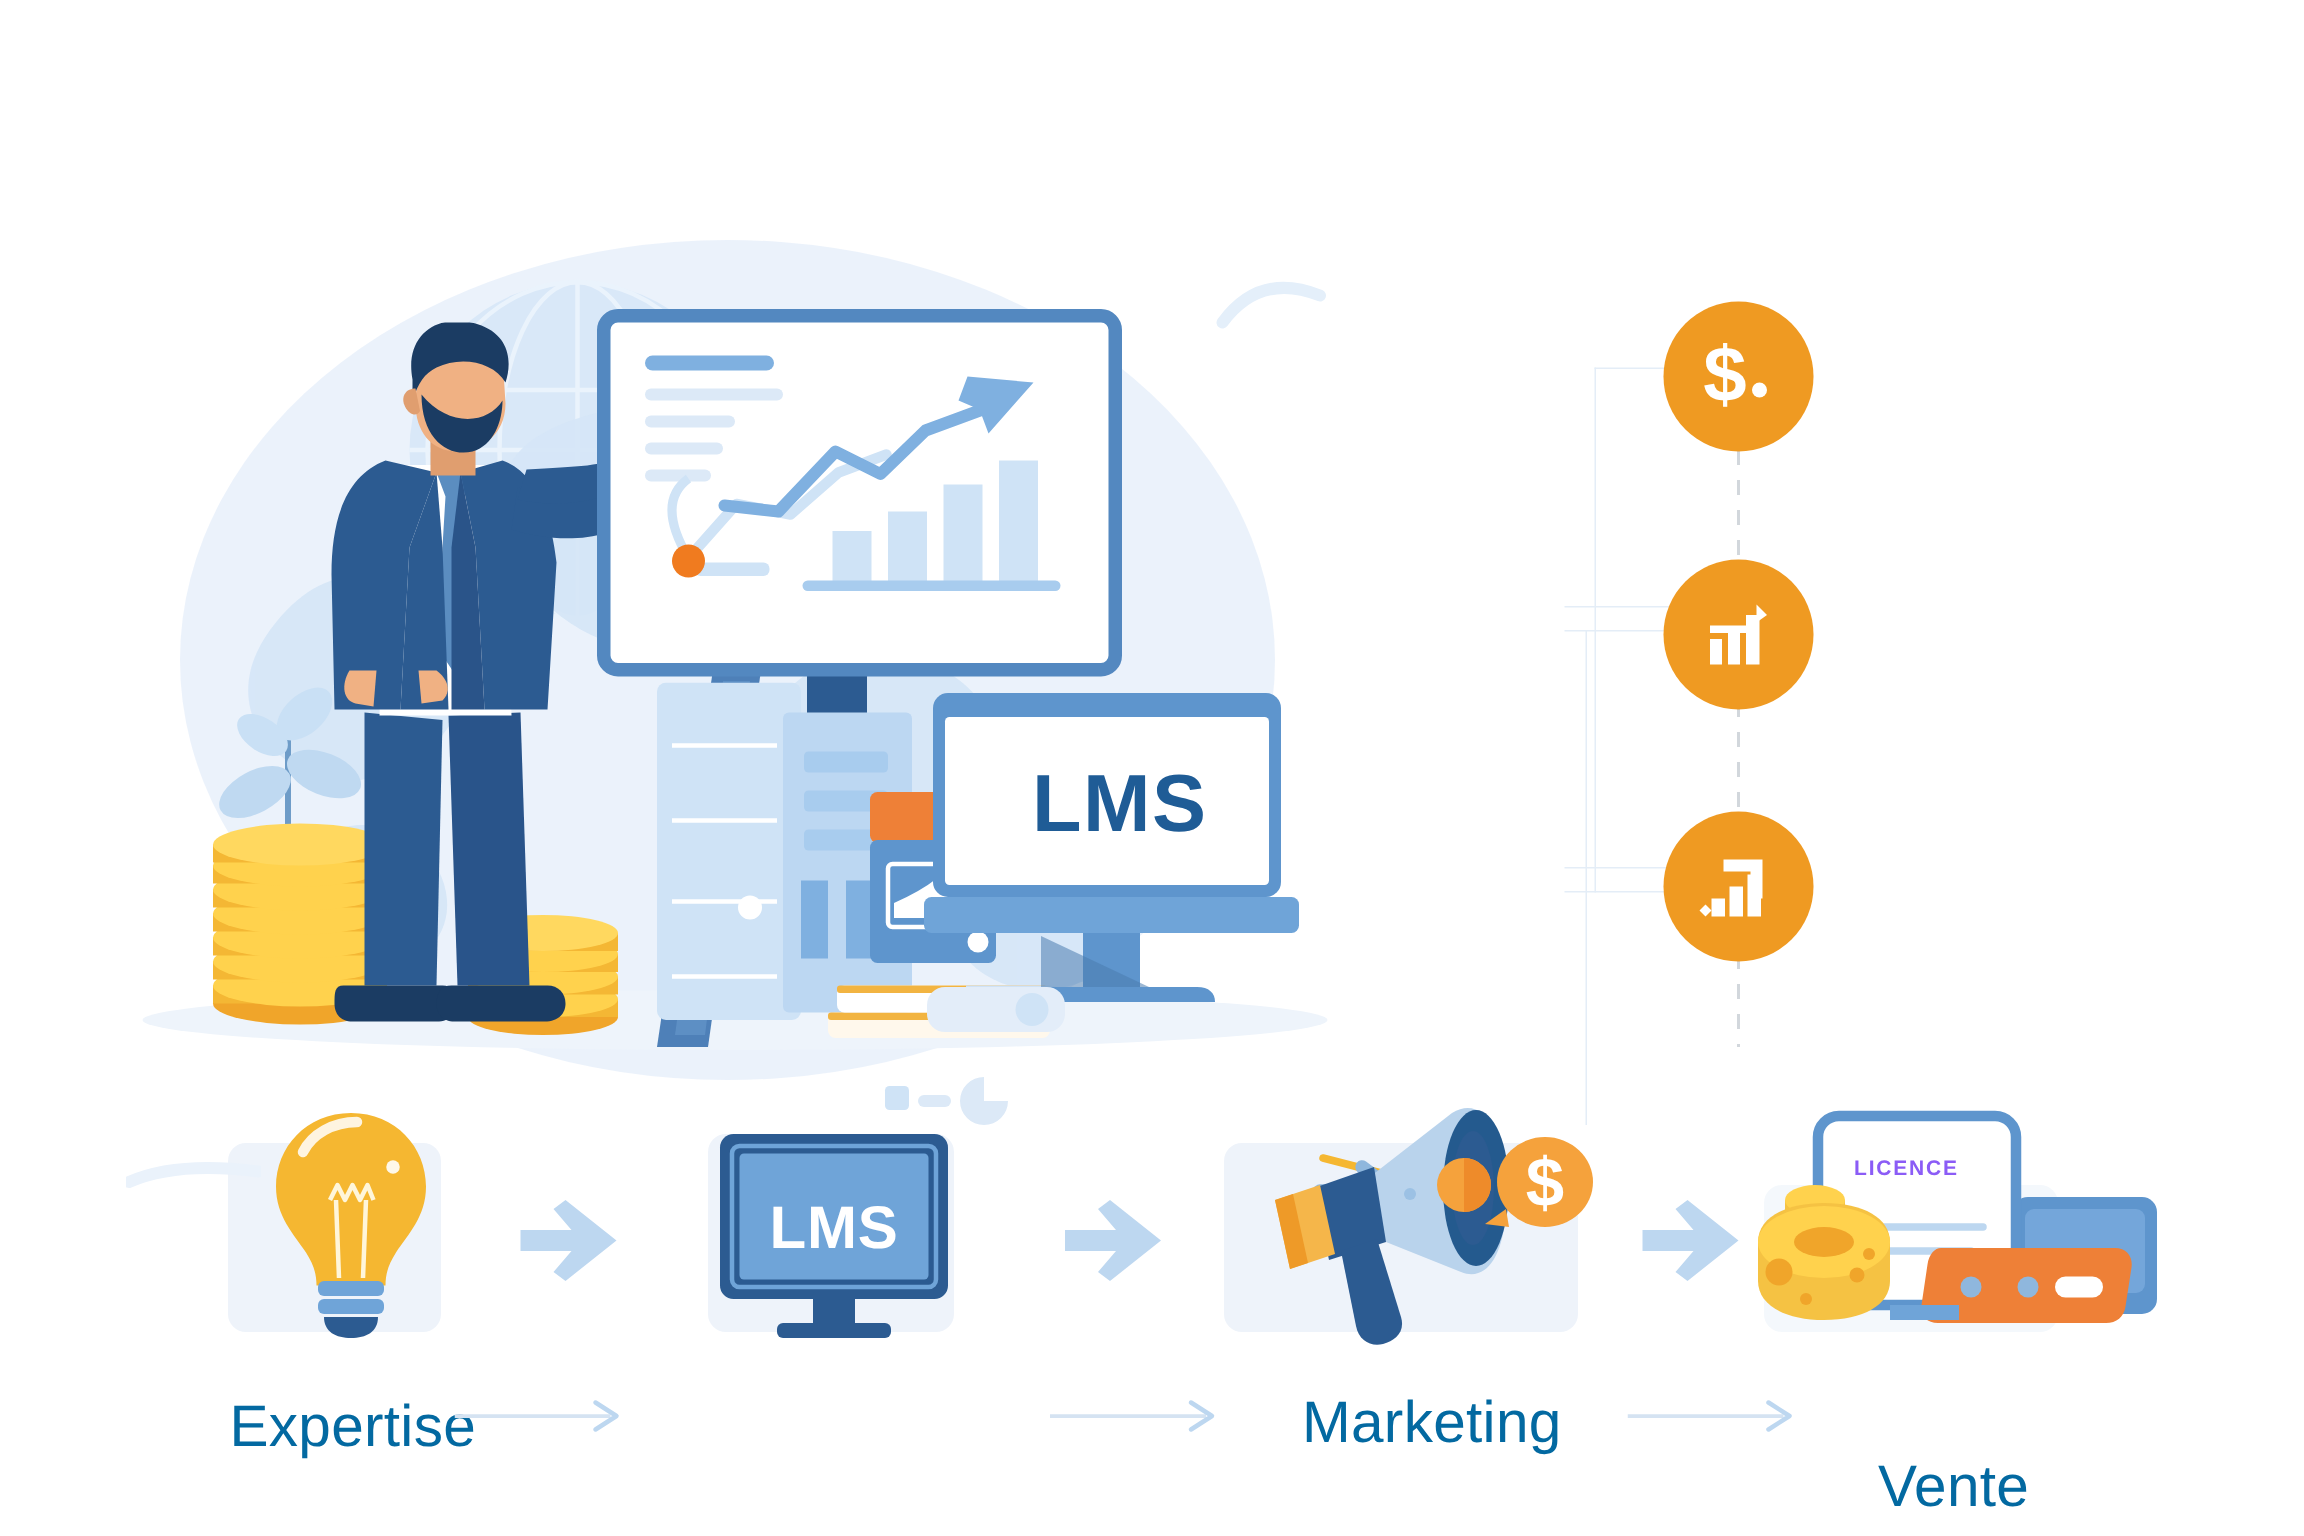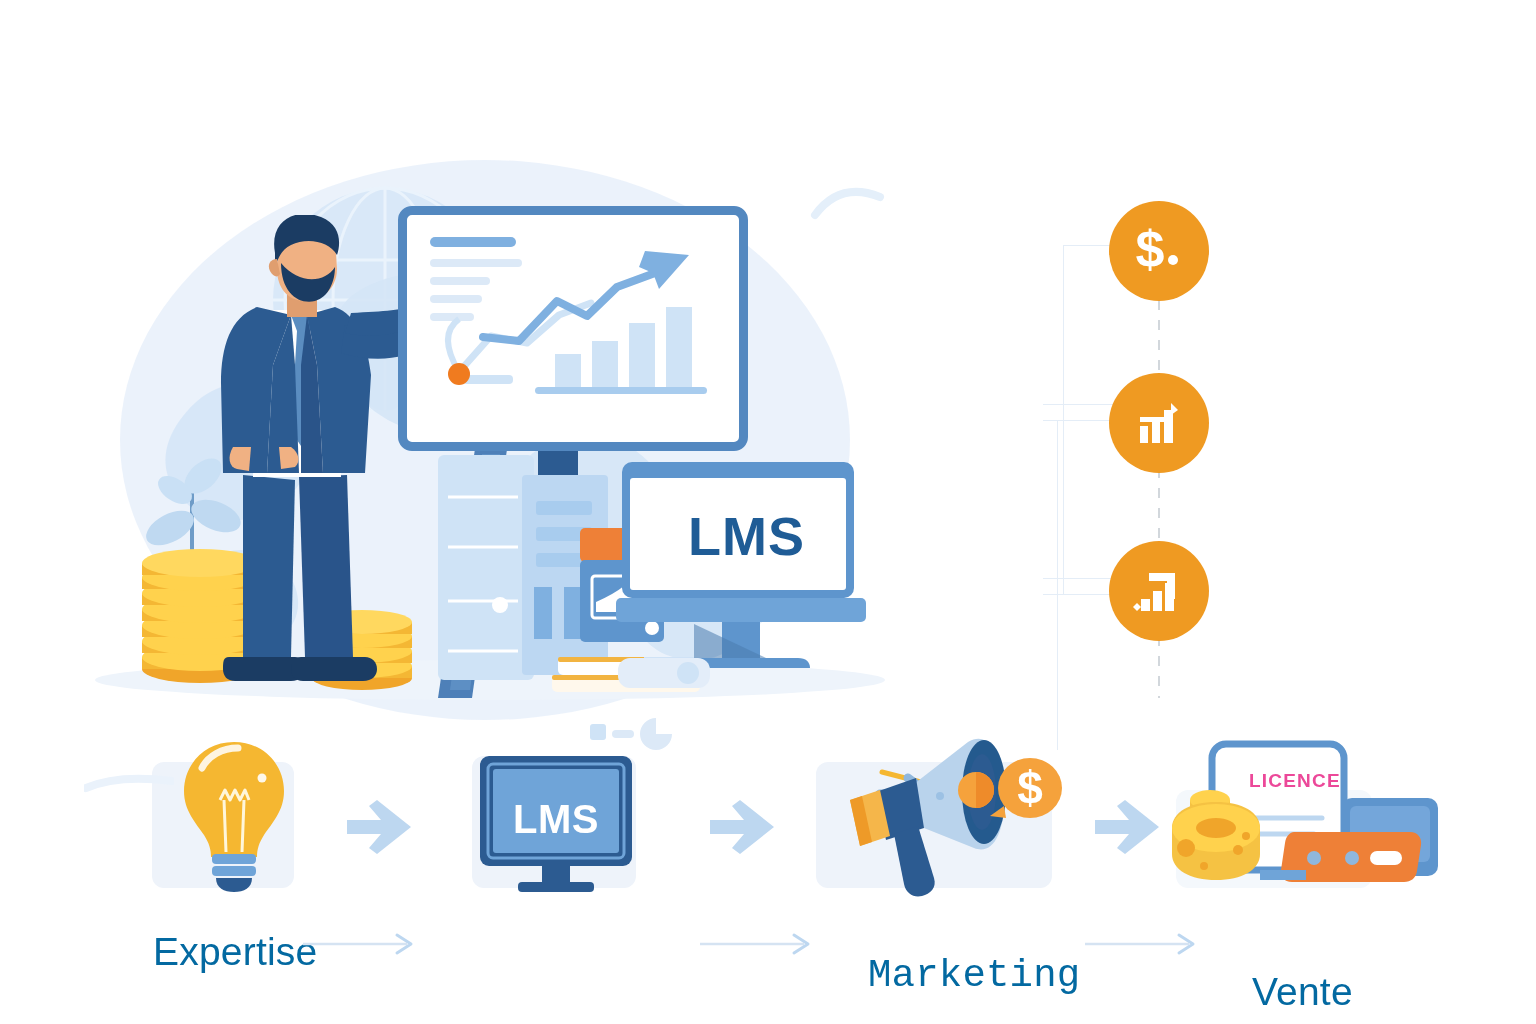--- a/index.html
+++ b/index.html
@@ -86,25 +86,24 @@
   }
   .lms-small {
     position: absolute;
     color: #ffffff;
     font-weight: bold;
     font-size: 40px;
     letter-spacing: .5px;
   }
   .licence-txt {
     position: absolute;
-    color: #ec4899;
+    color: #8b5cf6;
     font-weight: bold;
-    font-size: 19px;
+    font-size: 14px;
     letter-spacing: 1.2px;
-    margin-left: 13px;
   }
 </style>
 </head>
 <body>
 
 <div id="canvas">
 
   <div class="bg-circle" style="left:120px; top:160px; width:730px; height:560px; background:#E7F0FA; opacity:.85;"></div>
 
   <svg class="abs" style="left:270px; top:185px; width:230px; height:230px;" viewBox="0 0 230 230">
@@ -434,21 +433,21 @@
     <path d="M130 92 h116 c8 0 12 6 11 13 l-4 26 c-1 7-6 11-13 11 H128 c-8 0-12-5-11-12 l4-27 c1-7 5-11 9-11z" fill="#EE8037"></path>
     <circle cx="150" cy="118" r="7" fill="#8FB7DD"></circle>
     <circle cx="188" cy="118" r="7" fill="#8FB7DD"></circle>
     <rect x="206" y="111" width="32" height="14" rx="7" fill="#FFFFFF"></rect>
 
     <path d="M96 130 h46 v10 H96z" fill="#6FA4D8"></path>
   </svg>
   <div class="licence-txt" style="left:1236px; top:770px;">LICENCE</div>
 
   <div class="step-label" style="left:153px; top:930px;">Expertise</div>
-  <div class="step-label" style="left:868px; top:954px;font-family:Liberation Mono, monospace;">Marketing</div>
+  <div class="step-label" style="left:868px; top:927px;">Marketing</div>
   <div class="step-label" style="left:1252px; top:970px;">Vente</div>
 
   <svg class="step-arrow-thin" style="left:303px; top:930px; width:118px; height:28px;" viewBox="0 0 118 28">
     <path d="M0 14 h104" stroke="#D5E3F2" stroke-width="2.5" fill="none"></path>
     <path d="M94 5 l14 9 l-14 9" stroke="#BDD7F0" stroke-width="3" fill="none" stroke-linecap="round" stroke-linejoin="round"></path>
   </svg>
   <svg class="step-arrow-thin" style="left:700px; top:930px; width:118px; height:28px;" viewBox="0 0 118 28">
     <path d="M0 14 h104" stroke="#D5E3F2" stroke-width="2.5" fill="none"></path>
     <path d="M94 5 l14 9 l-14 9" stroke="#BDD7F0" stroke-width="3" fill="none" stroke-linecap="round" stroke-linejoin="round"></path>
   </svg>

